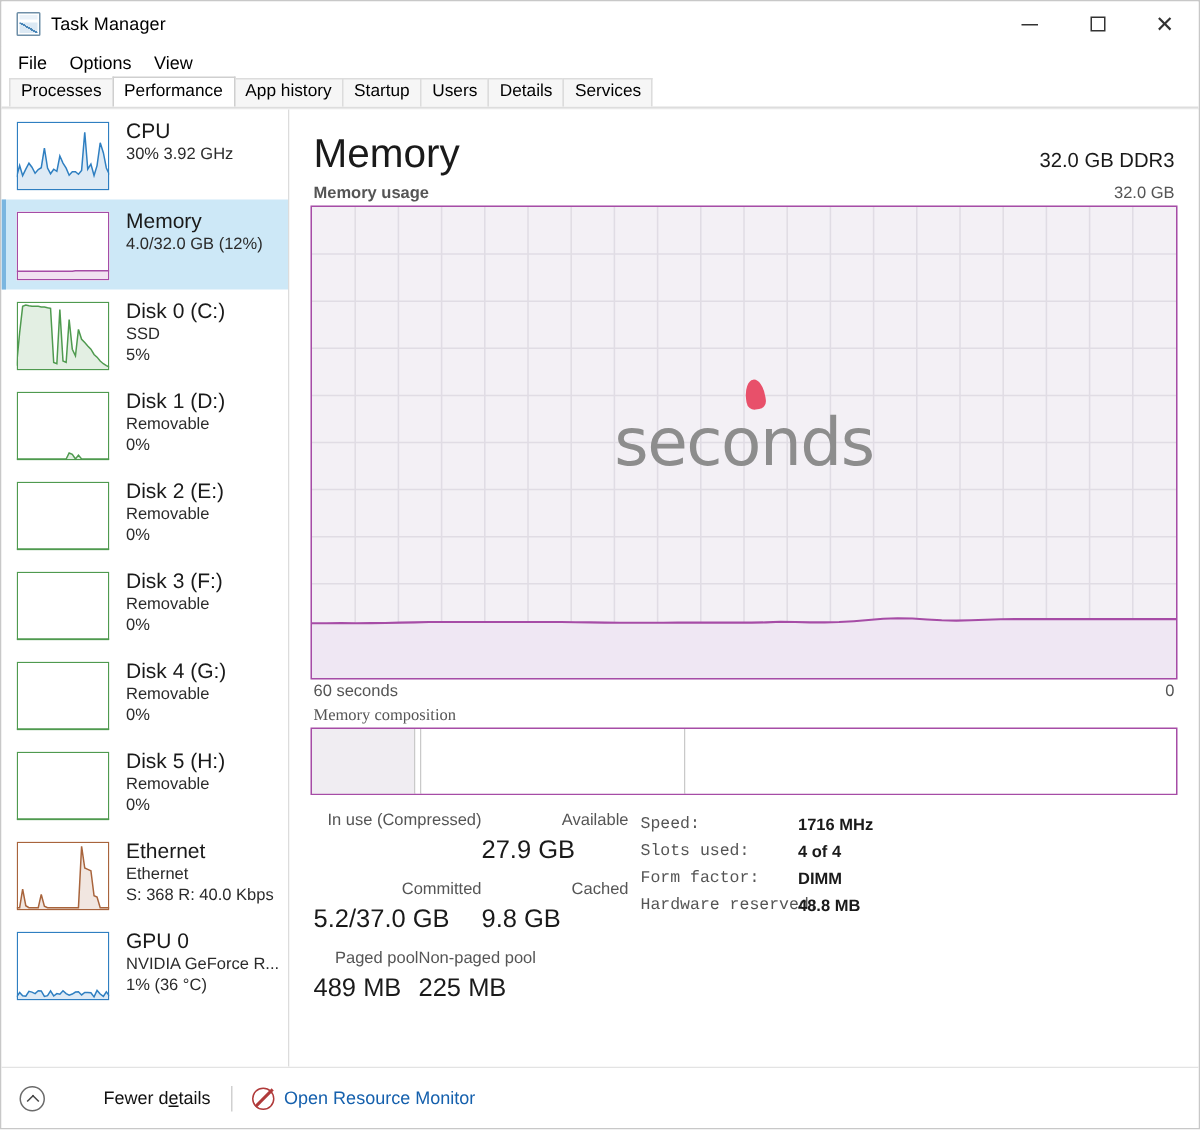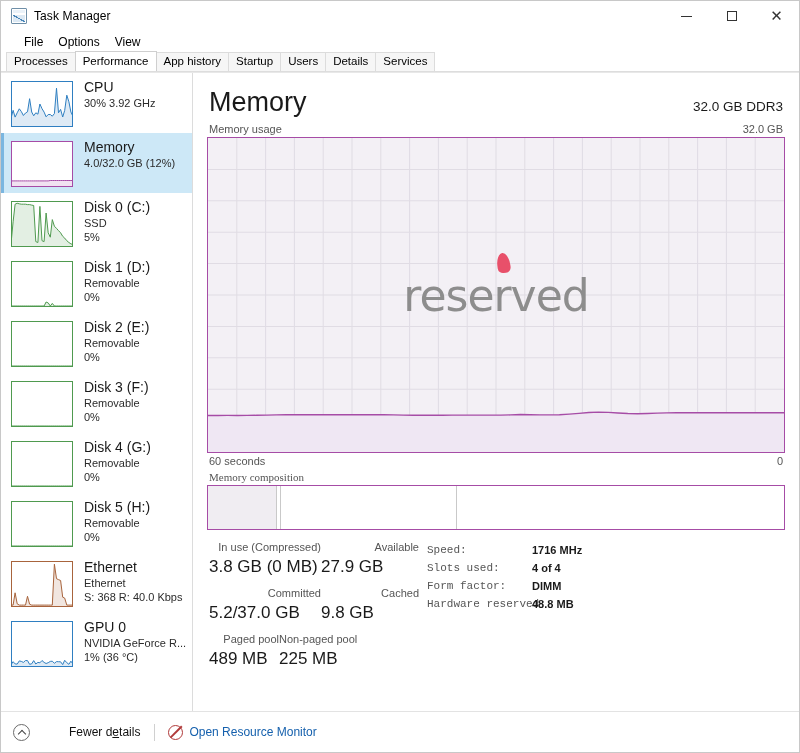--- a/index.html
+++ b/index.html
@@ -64,21 +64,21 @@
   }
   .glyph-min { width: 11px; height: 1px; background: #333; display: block; }
   .glyph-max { width: 10px; height: 10px; border: 1px solid #333; display: block; }
   .glyph-close { font-size: 15px; line-height: 1; font-family: "DejaVu Sans", sans-serif; }
 
   
   .menubar {
     height: 21px;
     display: flex;
     align-items: center;
-    padding-left: 16px;
+    padding-left: 4px;
     background: #ffffff;
     flex: none;
   }
   .menu-item {
     font-size: 12px;
     color: #000;
     padding: 2px 8px 2px 7px;
   }
 
   
@@ -189,21 +189,21 @@
   .main-spec {
     font-size: 13.5px;
     color: #1a1a1a;
   }
   .cap-row {
     display: flex;
     justify-content: space-between;
     align-items: baseline;
     padding: 2px 2px 2px 2px;
   }
-  .cap-label { font-size: 11px; color: #555555; }
+  .cap-label { font-size: 11px; color: #555555; font-weight: bold; }
   .cap-right { font-size: 11px; color: #555555; }
 
   
   .graph {
     position: relative;
     height: 316px;
     border: 1px solid #a64ca6;
     background: #f3f0f5;
     overflow: hidden;
   }
@@ -539,21 +539,21 @@
             <line x1="0" y1="158" x2="560" y2="158" stroke="#e0dce4" stroke-width="1"></line>
             <line x1="0" y1="189.6" x2="560" y2="189.6" stroke="#e0dce4" stroke-width="1"></line>
             <line x1="0" y1="221.2" x2="560" y2="221.2" stroke="#e0dce4" stroke-width="1"></line>
             <line x1="0" y1="252.8" x2="560" y2="252.8" stroke="#e0dce4" stroke-width="1"></line>
             <line x1="0" y1="284.40000000000003" x2="560" y2="284.40000000000003" stroke="#e0dce4" stroke-width="1"></line>
             <path d="M0.00 279.26 L9.49 279.26 L18.98 279.17 L28.47 279.26 L37.97 279.17 L47.46 279.07 L56.95 278.87 L66.44 278.67 L75.93 278.48 L85.42 278.48 L94.92 278.48 L104.41 278.48 L113.90 278.48 L123.39 278.48 L132.88 278.48 L142.37 278.48 L151.86 278.48 L161.36 278.48 L170.85 278.57 L180.34 278.67 L189.83 278.87 L199.32 278.97 L208.81 278.97 L218.31 278.97 L227.80 278.97 L237.29 278.87 L246.78 278.87 L256.27 278.87 L265.76 278.87 L275.25 278.87 L284.75 278.87 L294.24 278.67 L303.73 278.28 L313.22 278.48 L322.71 278.67 L332.20 278.67 L341.69 278.48 L351.19 277.88 L360.68 277.09 L370.17 276.30 L379.66 275.91 L389.15 276.11 L398.64 276.70 L408.14 277.29 L417.63 277.49 L427.12 277.29 L436.61 276.89 L446.10 276.60 L455.59 276.50 L465.08 276.50 L474.58 276.50 L484.07 276.50 L493.56 276.50 L503.05 276.50 L512.54 276.50 L522.03 276.50 L531.53 276.50 L541.02 276.50 L550.51 276.50 L560.00 276.50 L560 316 L0 316 Z" fill="#efe7f3"></path>
             <path d="M0.00 279.26 L9.49 279.26 L18.98 279.17 L28.47 279.26 L37.97 279.17 L47.46 279.07 L56.95 278.87 L66.44 278.67 L75.93 278.48 L85.42 278.48 L94.92 278.48 L104.41 278.48 L113.90 278.48 L123.39 278.48 L132.88 278.48 L142.37 278.48 L151.86 278.48 L161.36 278.48 L170.85 278.57 L180.34 278.67 L189.83 278.87 L199.32 278.97 L208.81 278.97 L218.31 278.97 L227.80 278.97 L237.29 278.87 L246.78 278.87 L256.27 278.87 L265.76 278.87 L275.25 278.87 L284.75 278.87 L294.24 278.67 L303.73 278.28 L313.22 278.48 L322.71 278.67 L332.20 278.67 L341.69 278.48 L351.19 277.88 L360.68 277.09 L370.17 276.30 L379.66 275.91 L389.15 276.11 L398.64 276.70 L408.14 277.29 L417.63 277.49 L427.12 277.29 L436.61 276.89 L446.10 276.60 L455.59 276.50 L465.08 276.50 L474.58 276.50 L484.07 276.50 L493.56 276.50 L503.05 276.50 L512.54 276.50 L522.03 276.50 L531.53 276.50 L541.02 276.50 L550.51 276.50 L560.00 276.50 " fill="none" stroke="#a64ca6" stroke-width="1.4"></path>
           </svg>
         <div class="watermark">
           <span style="position:relative;display:inline-block;">
-            <span>reserved</span>
+            <span>seconds</span>
             <i class="wm-flame"></i>
           </span>
         </div>
       </div>
 
       <div class="axis-row">
         <div class="axis-label">60 seconds</div>
         <div class="axis-label">0</div>
       </div>
 
@@ -566,21 +566,20 @@
           <div class="comp-seg" title="Standby" style="width: 30.6%; background: rgb(255, 255, 255);"></div>
           <div class="comp-div"></div>
           <div class="comp-seg" title="Free" style="width: 57%; background: rgb(255, 255, 255);"></div>
         </div>
 
       <div class="stats">
         <div class="stats-left" id="stats-left">
             <div class="stat-pair">
               <div class="stat-cell w1">
                 <div class="stat-k">In use (Compressed)</div>
-                <div class="stat-v">3.8 GB (0 MB)</div>
               </div>
               <div class="stat-cell w2">
                 <div class="stat-k">Available</div>
                 <div class="stat-v">27.9 GB</div>
               </div>
             </div>
             <div class="stat-pair">
               <div class="stat-cell w1">
                 <div class="stat-k">Committed</div>
                 <div class="stat-v">5.2/37.0 GB</div>

